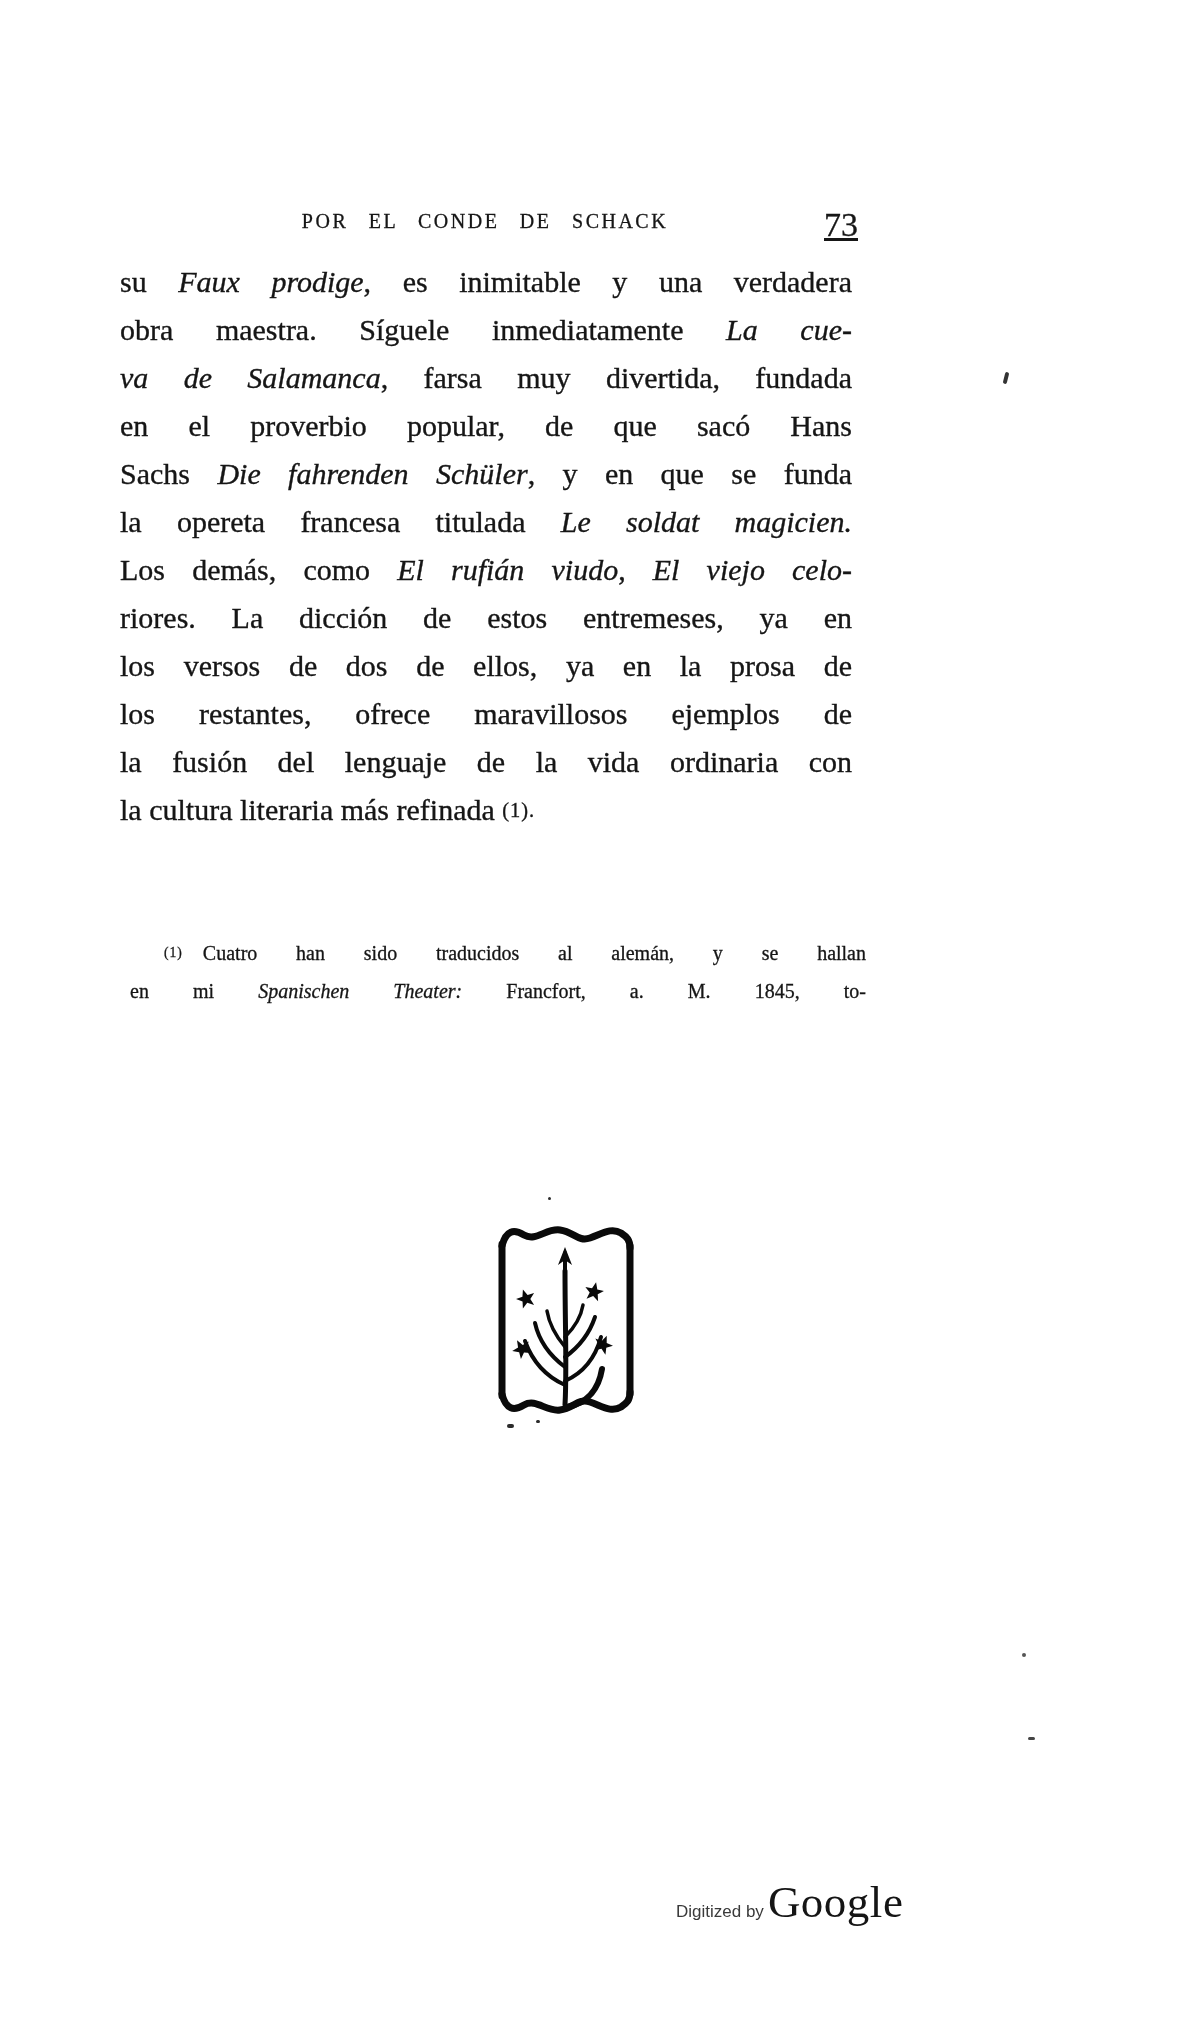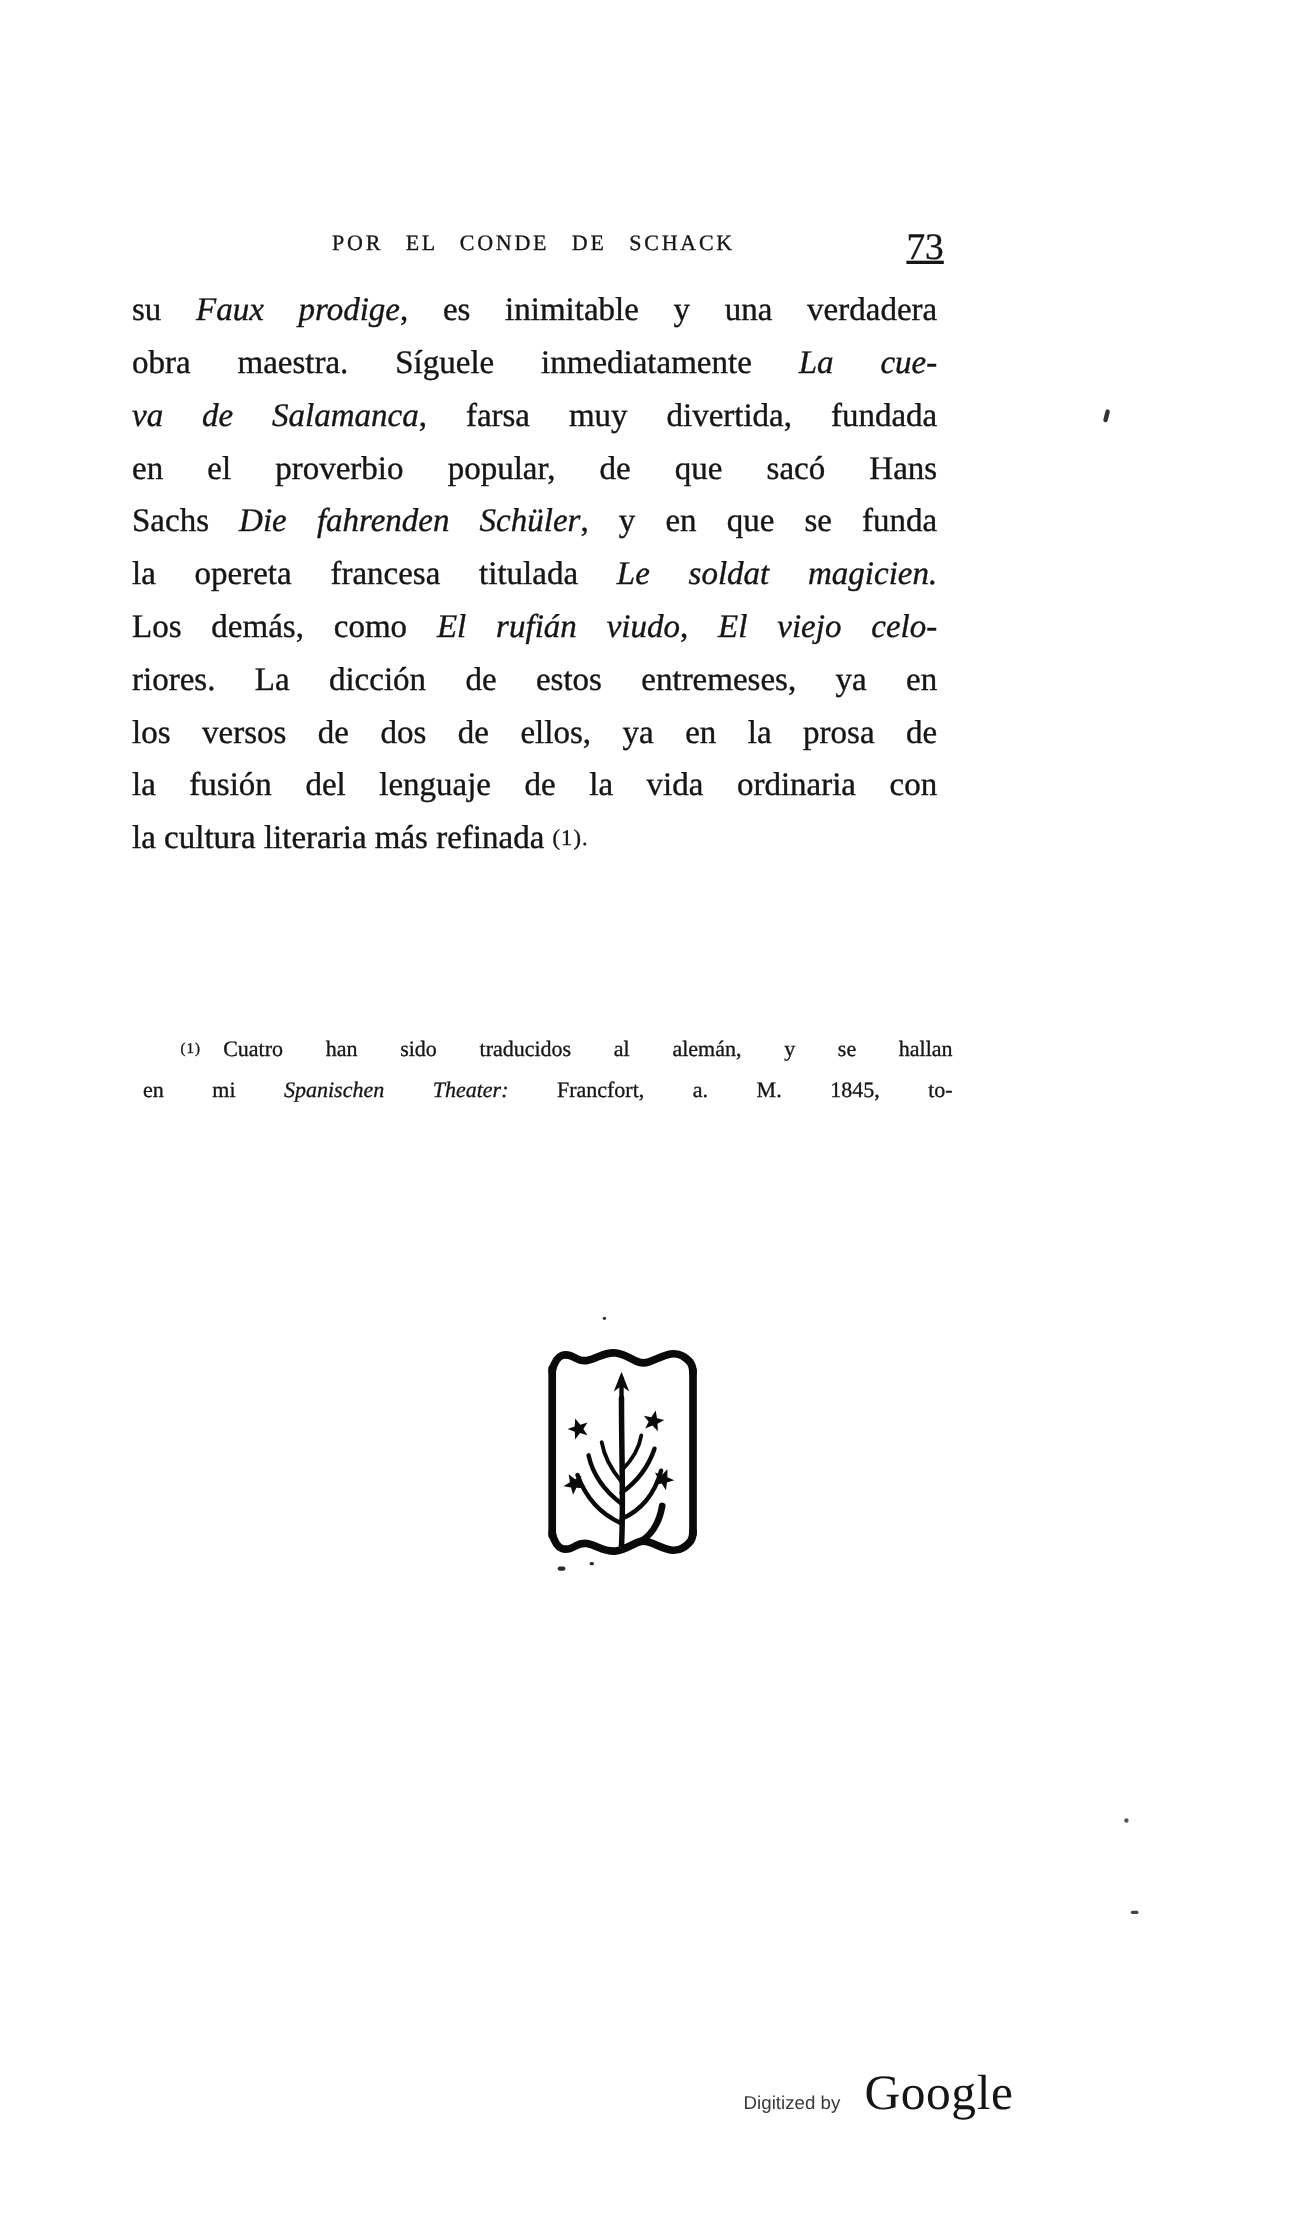--- a/index.html
+++ b/index.html
@@ -109,21 +109,21 @@
   .speck.sp-d { left: 536px; top: 1420px; width: 4px; height: 3px; }
   .speck.sp-e { left: 548px; top: 1197px; width: 3px; height: 3px; }
 
   
   .watermark {
     position: absolute;
     left: 676px;
     top: 1876px;
     display: flex;
     align-items: baseline;
-    gap: 22px;
+    gap: 4px;
     justify-content: center;
   }
   .wm-prefix {
     font-family: "Liberation Sans", sans-serif;
     font-size: 17px;
     color: #3a3a3a;
   }
   .wm-brand {
     font-family: "Liberation Serif", serif;
     font-size: 45px;
@@ -144,20 +144,21 @@
   <div class="body-text" id="body-text">
       <div class="line"><span class="seg-n">su </span><span class="seg-i">Faux prodige</span><span class="seg-n">, es inimitable y una verdadera</span></div>
       <div class="line"><span class="seg-n">obra maestra. Síguele inmediatamente </span><span class="seg-i">La cue-</span></div>
       <div class="line"><span class="seg-i">va de Salamanca</span><span class="seg-n">, farsa muy divertida, fundada</span></div>
       <div class="line"><span class="seg-n">en el proverbio popular, de que sacó Hans</span></div>
       <div class="line"><span class="seg-n">Sachs </span><span class="seg-i">Die fahrenden Schüler</span><span class="seg-n">, y en que se funda</span></div>
       <div class="line"><span class="seg-n">la opereta francesa titulada </span><span class="seg-i">Le soldat magicien.</span></div>
       <div class="line"><span class="seg-n">Los demás, como </span><span class="seg-i">El rufián viudo</span><span class="seg-n">, </span><span class="seg-i">El viejo celo-</span></div>
       <div class="line"><span class="seg-n">riores. La dicción de estos entremeses, ya en</span></div>
       <div class="line"><span class="seg-n">los versos de dos de ellos, ya en la prosa de</span></div>
+      <div class="line"><span class="seg-n">los restantes, ofrece maravillosos ejemplos de</span></div>
       <div class="line"><span class="seg-n">la fusión del lenguaje de la vida ordinaria con</span></div>
       <div class="line last"><span class="seg-n">la cultura literaria más refinada </span><span class="seg-m">(1).</span></div>
     </div>
 
   <div class="footnote" id="footnote">
       <div class="line"><span class="seg-m">(1)</span><span class="seg-n"> Cuatro han sido traducidos al alemán, y se hallan</span></div>
       <div class="line"><span class="seg-n">en mi </span><span class="seg-i">Spanischen Theater:</span><span class="seg-n"> Francfort, a. M. 1845, to-</span></div>
     </div>
 
   <div class="ornament">

